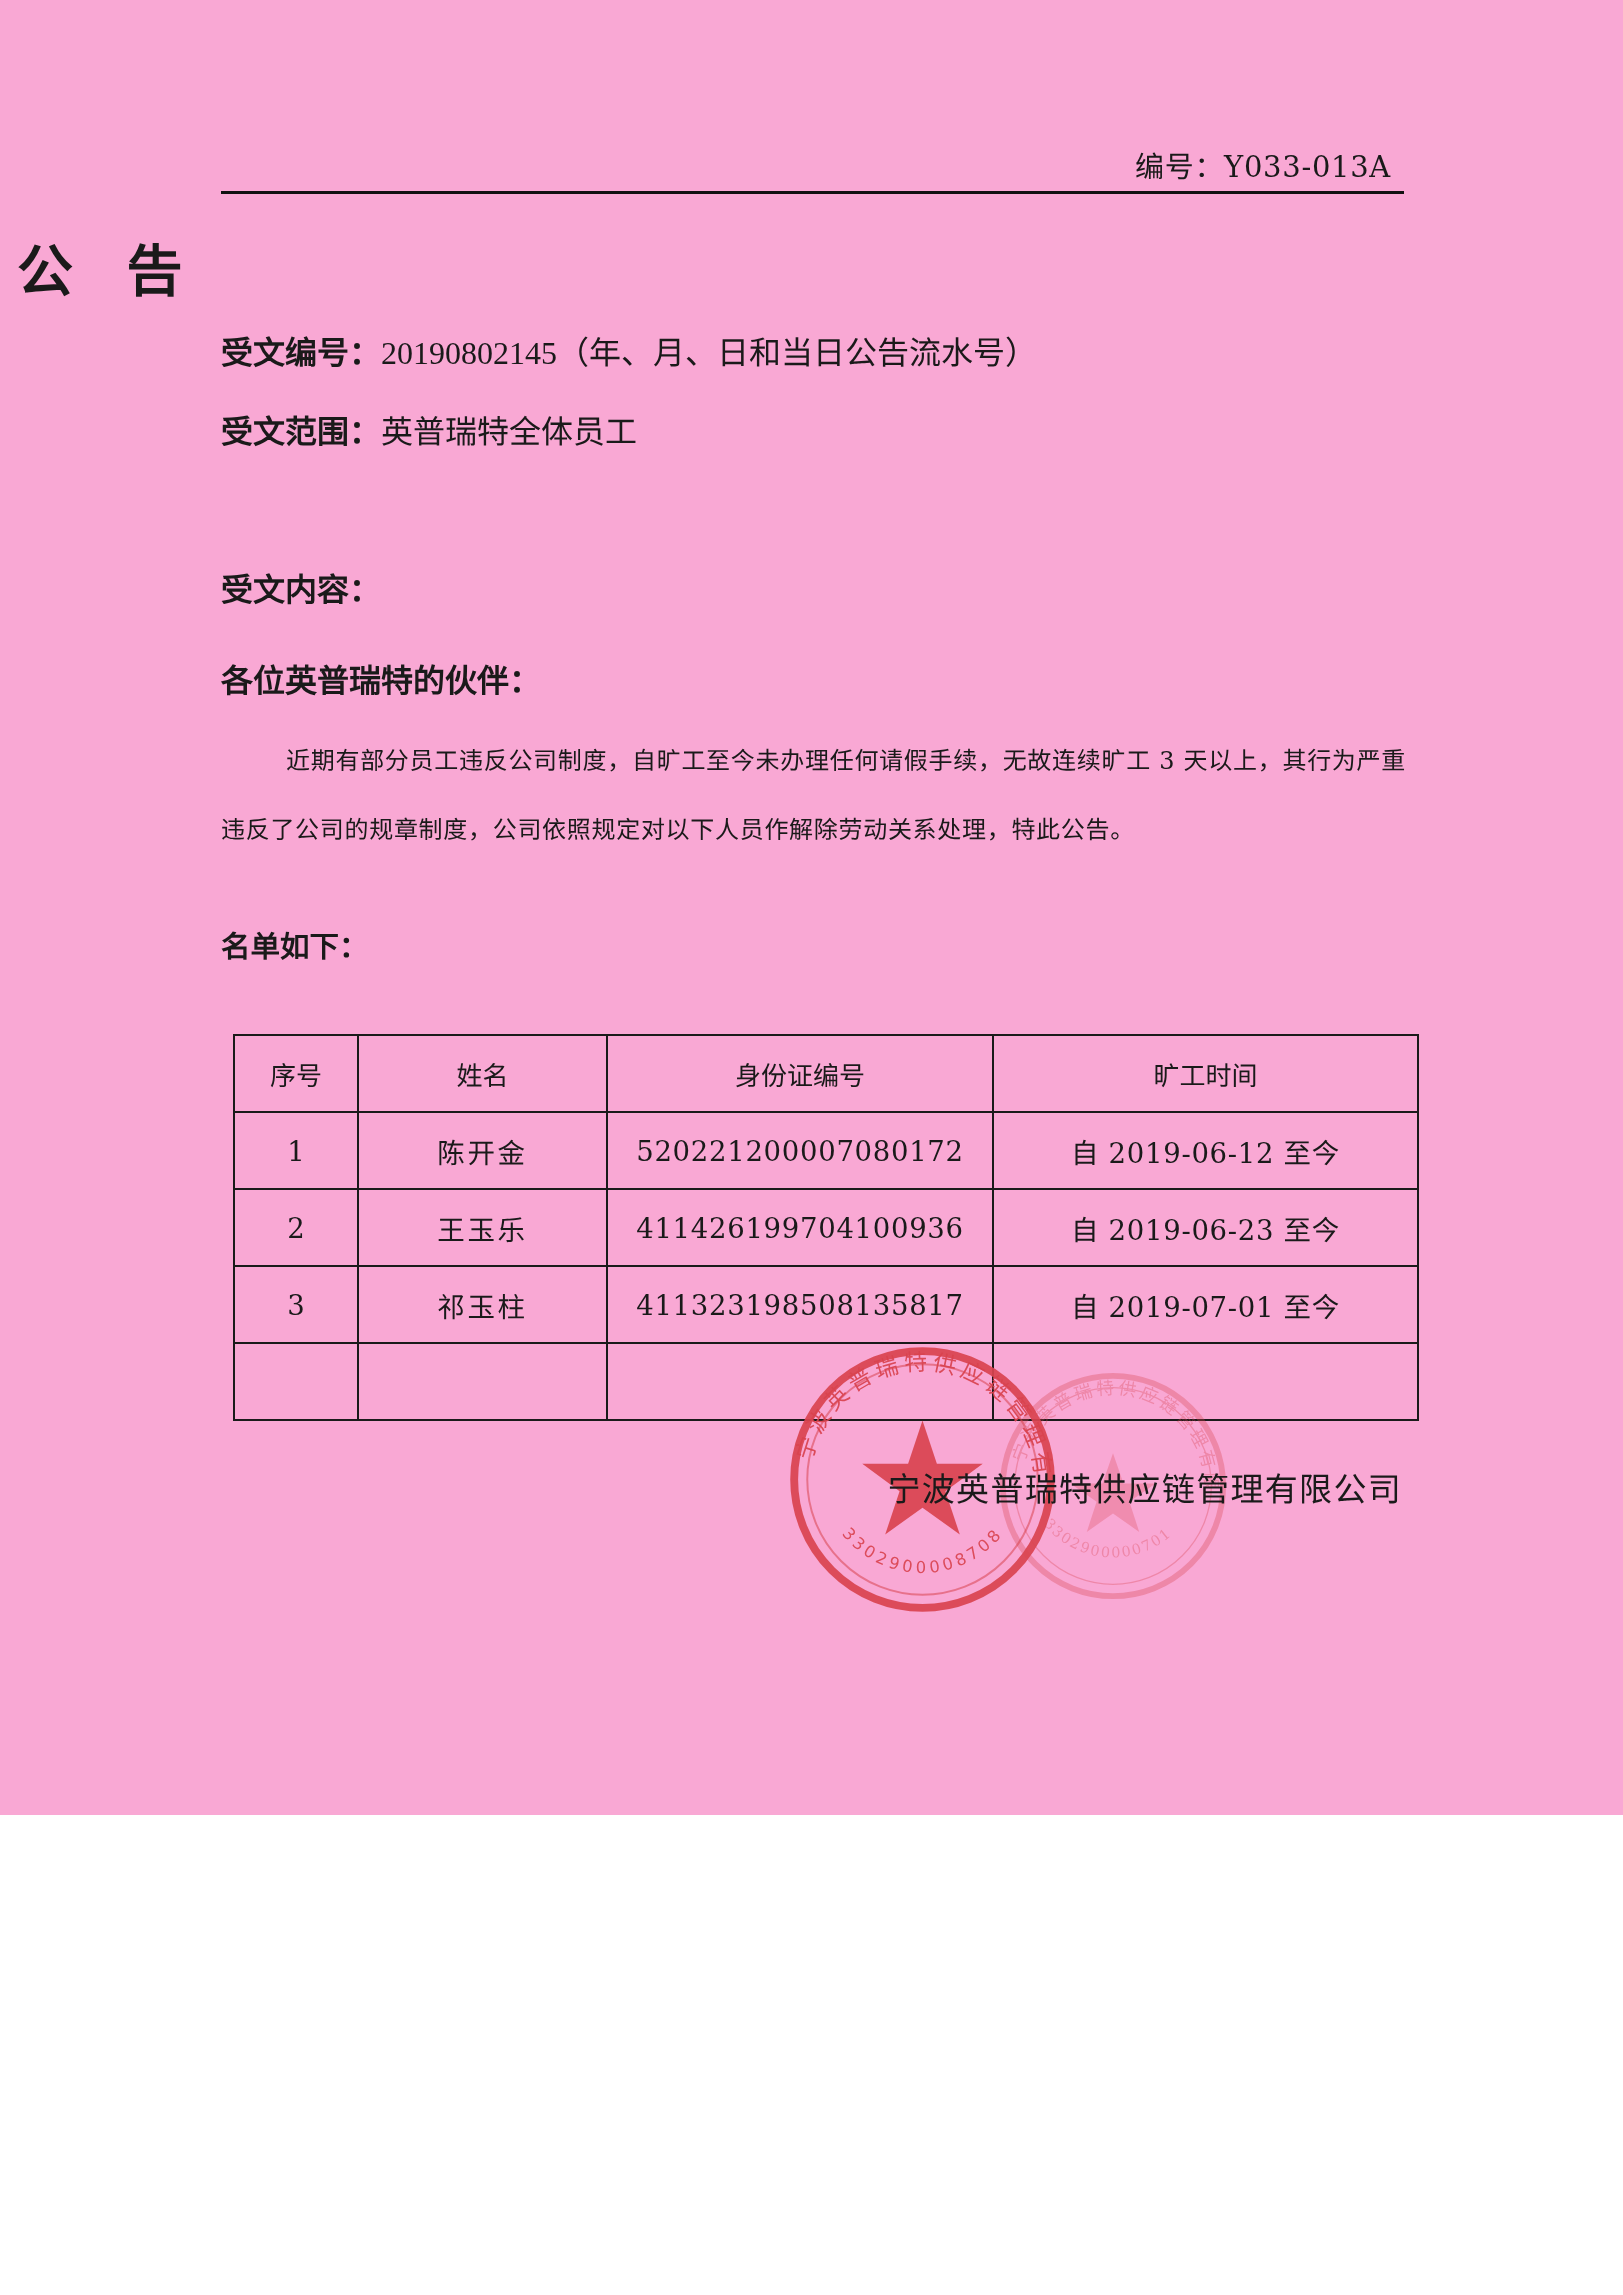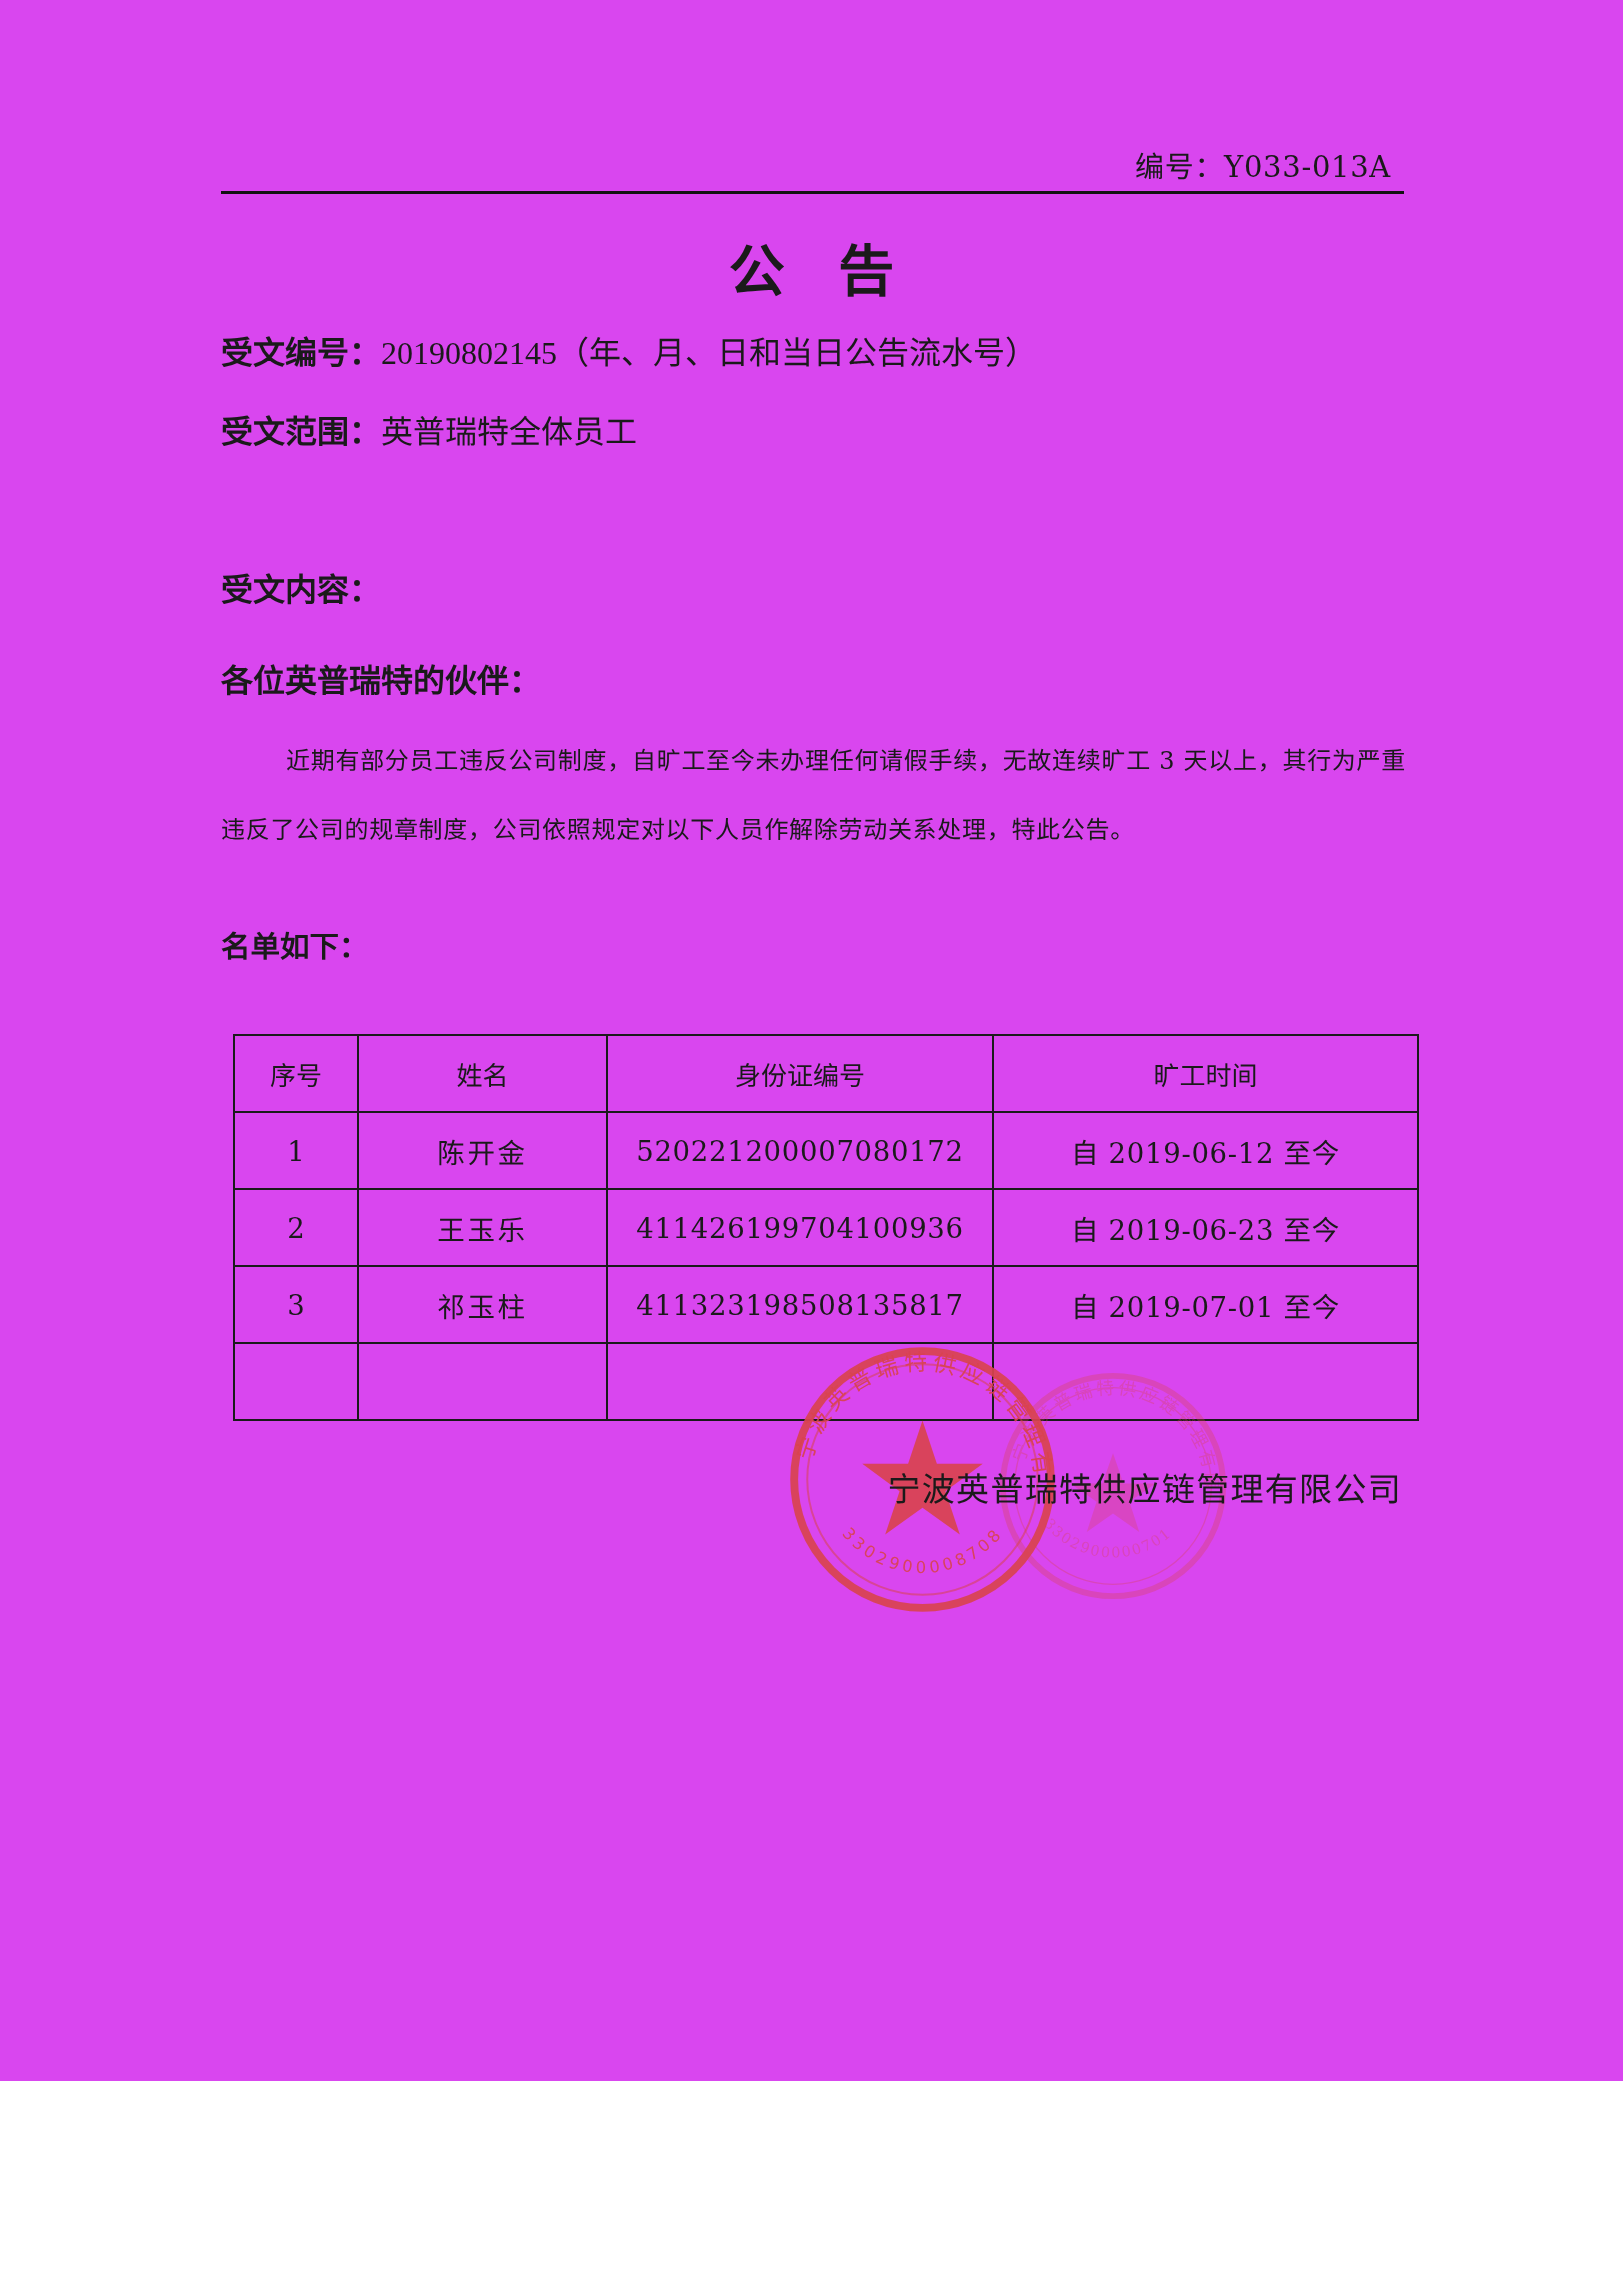--- a/index.html
+++ b/index.html
@@ -7,22 +7,22 @@
     padding: 0;
     background: #ffffff;
   }
   body {
     font-family: "DejaVu Serif", "Liberation Serif", serif;
     color: #1a1a1a;
   }
   .page {
     position: relative;
     width: 1623px;
-    height: 2081px;
-    background: #d946ef;
+    height: 1815px;
+    background: #f9a8d4;
     overflow: hidden;
   }
   .sheet {
     position: absolute;
     left: 0;
     top: 0;
     width: 1623px;
     height: 2295px;
   }
 
@@ -44,21 +44,21 @@
     height: 2.6px;
     background: #111;
   }
 
   
   .title {
     position: absolute;
     left: 0;
     top: 226px;
     width: 1623px;
-    text-align: center;
+    text-align: left;
     font-size: 56px;
     font-weight: bold;
     letter-spacing: 17px;
     text-indent: 17px;
     font-family: "DejaVu Serif", "Liberation Serif", serif;
   }
 
   
   .field {
     position: absolute;

